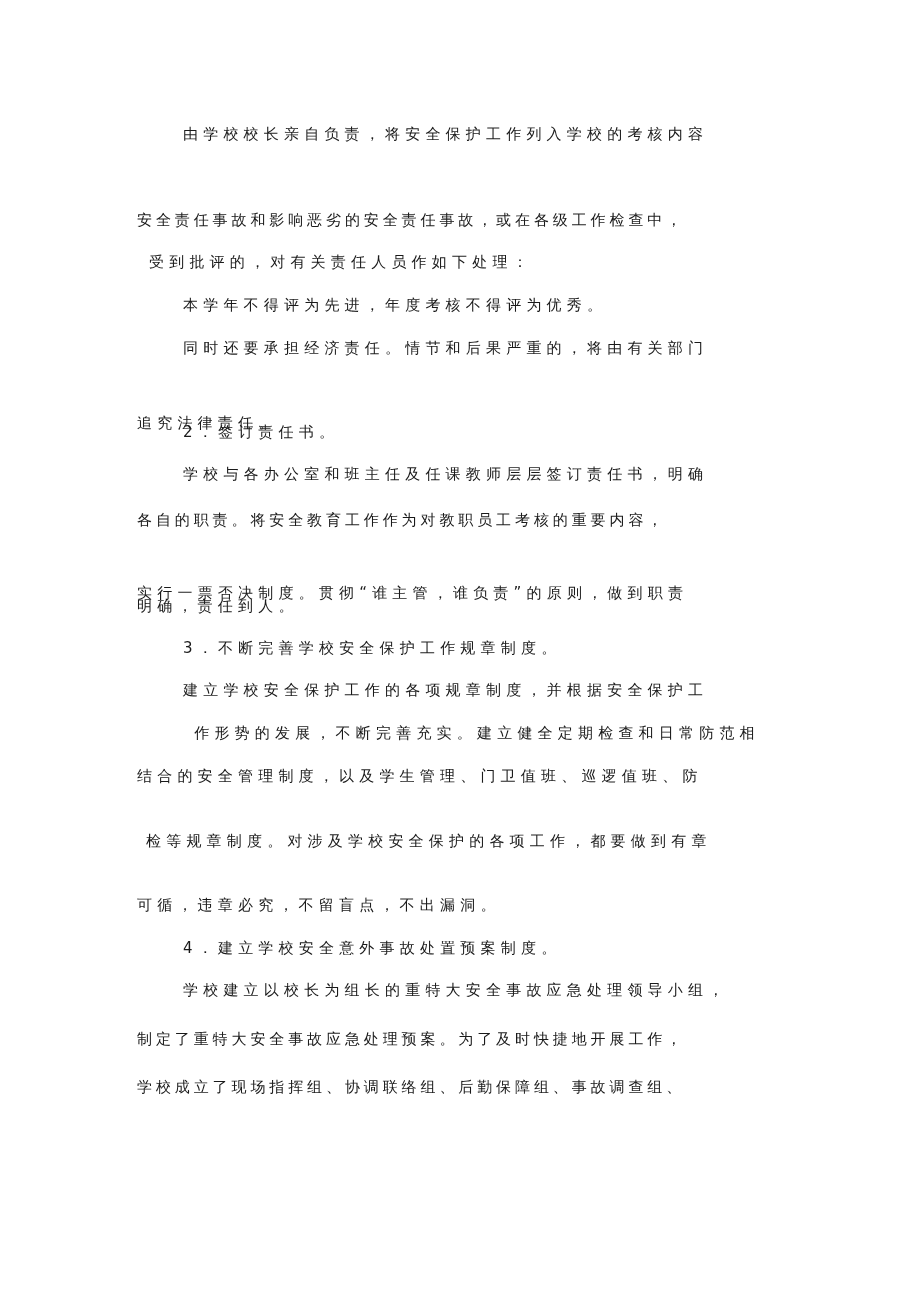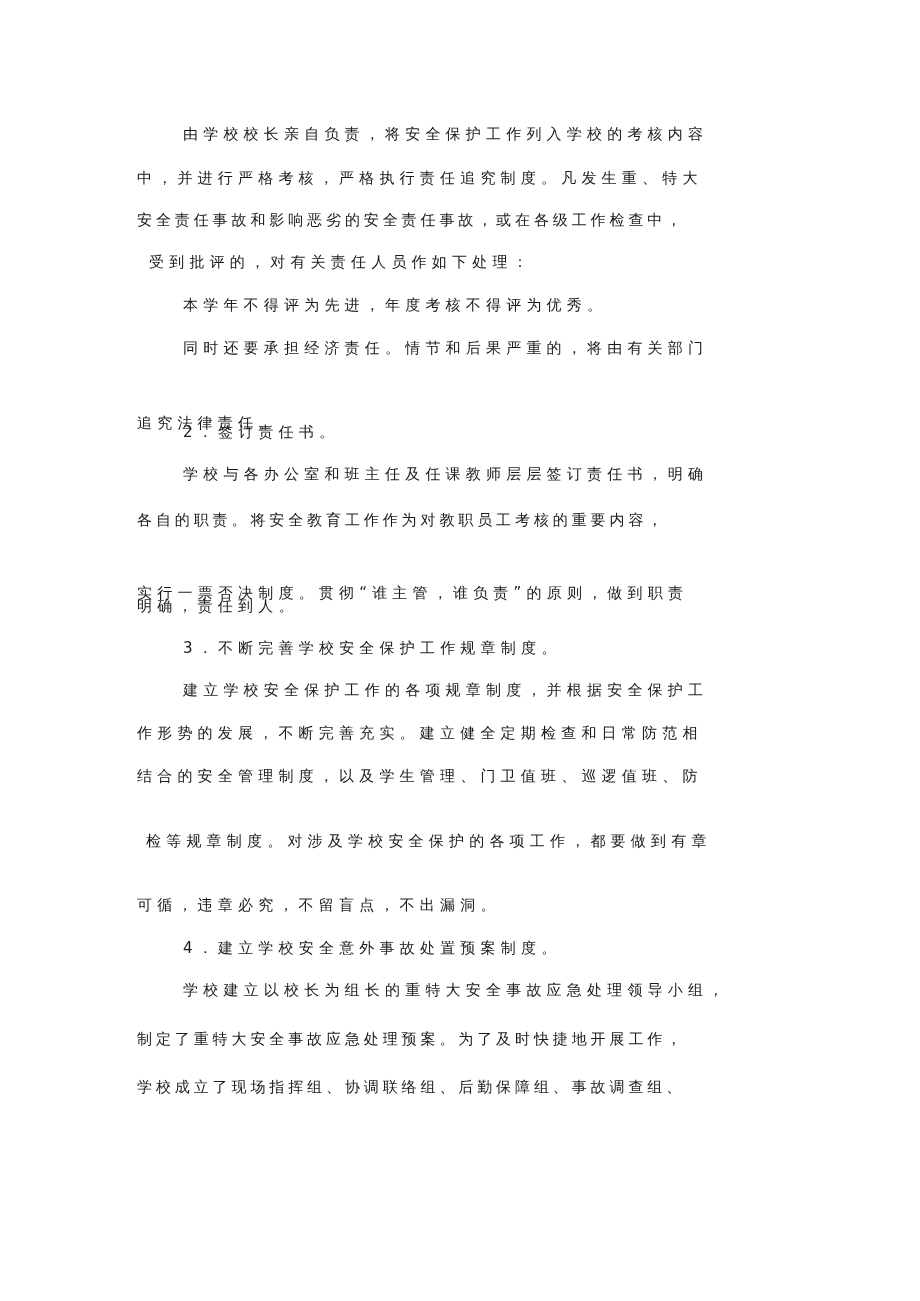--- a/index.html
+++ b/index.html
@@ -32,34 +32,33 @@
     white-space: nowrap;
   }
   .line.indent { left: 183px; }
   .line.tight { letter-spacing: 3.9px; }
 </style>
 </head>
 <body>
 
 <div class="page">
   <div class="line indent" style="top:121px;">由学校校长亲自负责，将安全保护工作列入学校的考核内容</div>
-  <div class="line" style="top:165px;">中，并进行严格考核，严格执行责任追究制度。凡发生重、特大</div>
   <div class="line tight" style="top:207px;">安全责任事故和影响恶劣的安全责任事故，或在各级工作检查中，</div>
   <div class="line" style="top:249px;margin-left:12px;">受到批评的，对有关责任人员作如下处理：</div>
   <div class="line indent" style="top:292px;">本学年不得评为先进，年度考核不得评为优秀。</div>
   <div class="line indent" style="top:335px;">同时还要承担经济责任。情节和后果严重的，将由有关部门</div>
   <div class="line" style="top:377px;margin-top:33px;">追究法律责任。</div>
   <div class="line indent" style="top:419px;">2．签订责任书。</div>
   <div class="line indent" style="top:461px;">学校与各办公室和班主任及任课教师层层签订责任书，明确</div>
   <div class="line tight" style="top:507px;">各自的职责。将安全教育工作作为对教职员工考核的重要内容，</div>
   <div class="line" style="top:580px;">实行一票否决制度。贯彻“谁主管，谁负责”的原则，做到职责</div>
   <div class="line" style="top:593px;">明确，责任到人。</div>
   <div class="line indent" style="top:635px;">3．不断完善学校安全保护工作规章制度。</div>
   <div class="line indent" style="top:677px;">建立学校安全保护工作的各项规章制度，并根据安全保护工</div>
-  <div class="line" style="top:720px;">作形势的发展，不断完善充实。建立健全定期检查和日常防范相</div>
+  <div class="line" style="top:720px;text-align:center;">作形势的发展，不断完善充实。建立健全定期检查和日常防范相</div>
   <div class="line" style="top:763px;">结合的安全管理制度，以及学生管理、门卫值班、巡逻值班、防</div>
   <div class="line" style="top:828px;margin-left:9px;">检等规章制度。对涉及学校安全保护的各项工作，都要做到有章</div>
   <div class="line" style="top:892px;">可循，违章必究，不留盲点，不出漏洞。</div>
   <div class="line indent" style="top:935px;">4．建立学校安全意外事故处置预案制度。</div>
   <div class="line indent" style="top:977px;">学校建立以校长为组长的重特大安全事故应急处理领导小组，</div>
   <div class="line tight" style="top:1026px;">制定了重特大安全事故应急处理预案。为了及时快捷地开展工作，</div>
   <div class="line tight" style="top:1074px;">学校成立了现场指挥组、协调联络组、后勤保障组、事故调查组、</div>
 </div>
 
 </body></html>

